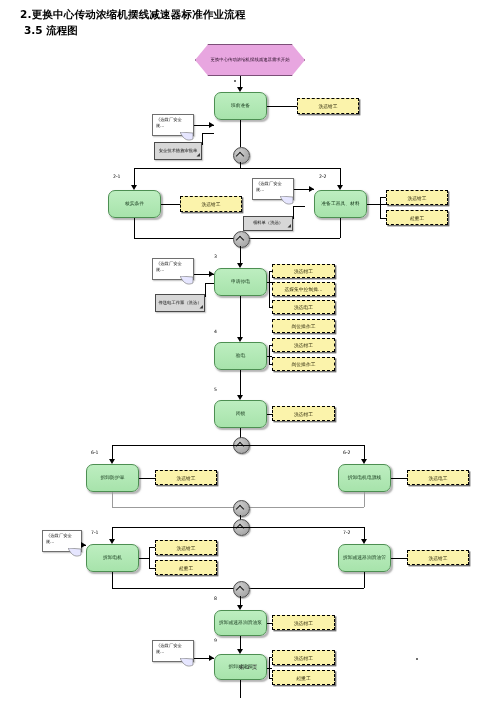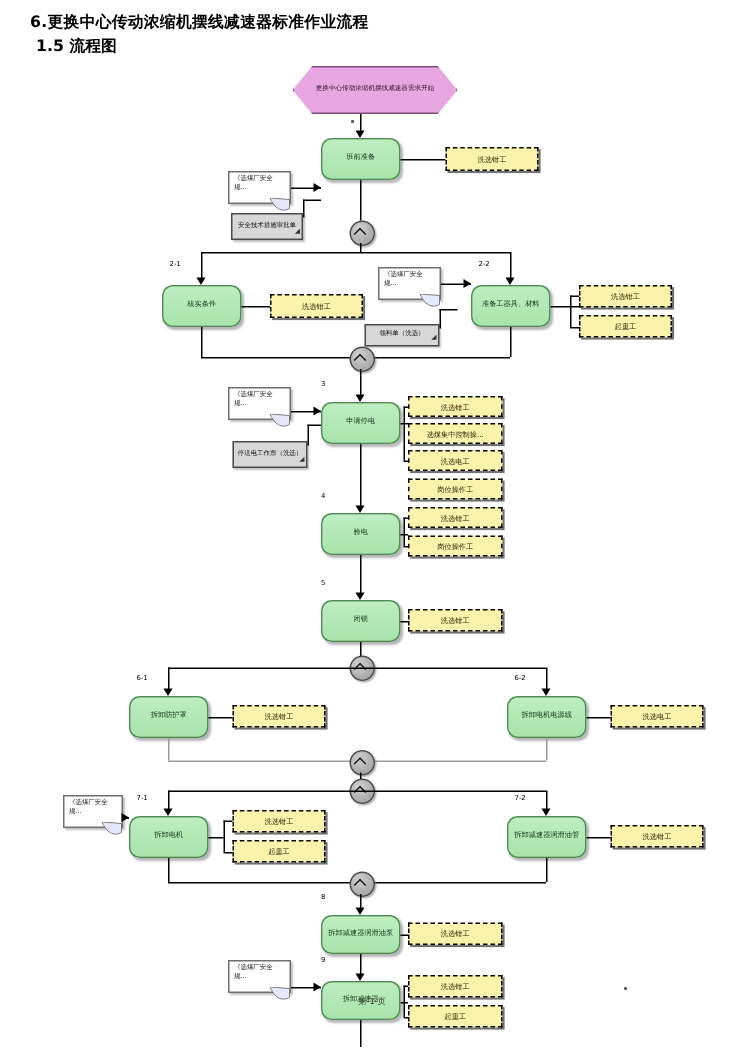--- a/index.html
+++ b/index.html
@@ -45,22 +45,22 @@
   .conn::after{content:"";position:absolute;left:3.4px;top:4.6px;width:5px;height:5px;
     border-left:1.3px solid #1b1b1b;border-top:1.3px solid #1b1b1b;transform:rotate(45deg);}
 
   .stepno{position:absolute;font-size:4.6px;color:#000;}
   .footer{position:absolute;width:100%;text-align:center;font-size:5.5px;color:#333;top:664px;left:0;}
   .dot{position:absolute;width:1.5px;height:1.5px;background:#555;border-radius:50%;}
 </style>
 </head>
 <body>
 
-<div class="doc-title">6.更换中心传动浓缩机摆线减速器标准作业流程</div>
-<div class="sec-title">1.5 流程图</div>
+<div class="doc-title">2.更换中心传动浓缩机摆线减速器标准作业流程</div>
+<div class="sec-title">3.5 流程图</div>
 
 <div class="canvas">
 
   <div class="start" style="left:195px;top:6px;width:110px;height:32px;">更换中心传动浓缩机摆线减速器需求开始</div>
   <div class="ln v" style="left:240px;top:38px;height:12px;"></div>
   <div class="arrow-d" style="left:236.5px;top:49px;"></div>
   <div class="dot" style="left:234px;top:42px;"></div>
 
   <div class="proc" style="left:214px;top:54px;width:53px;height:28px;">班前准备</div>
   <div class="role" style="left:297px;top:60px;width:62px;height:16px;">洗选钳工</div>

